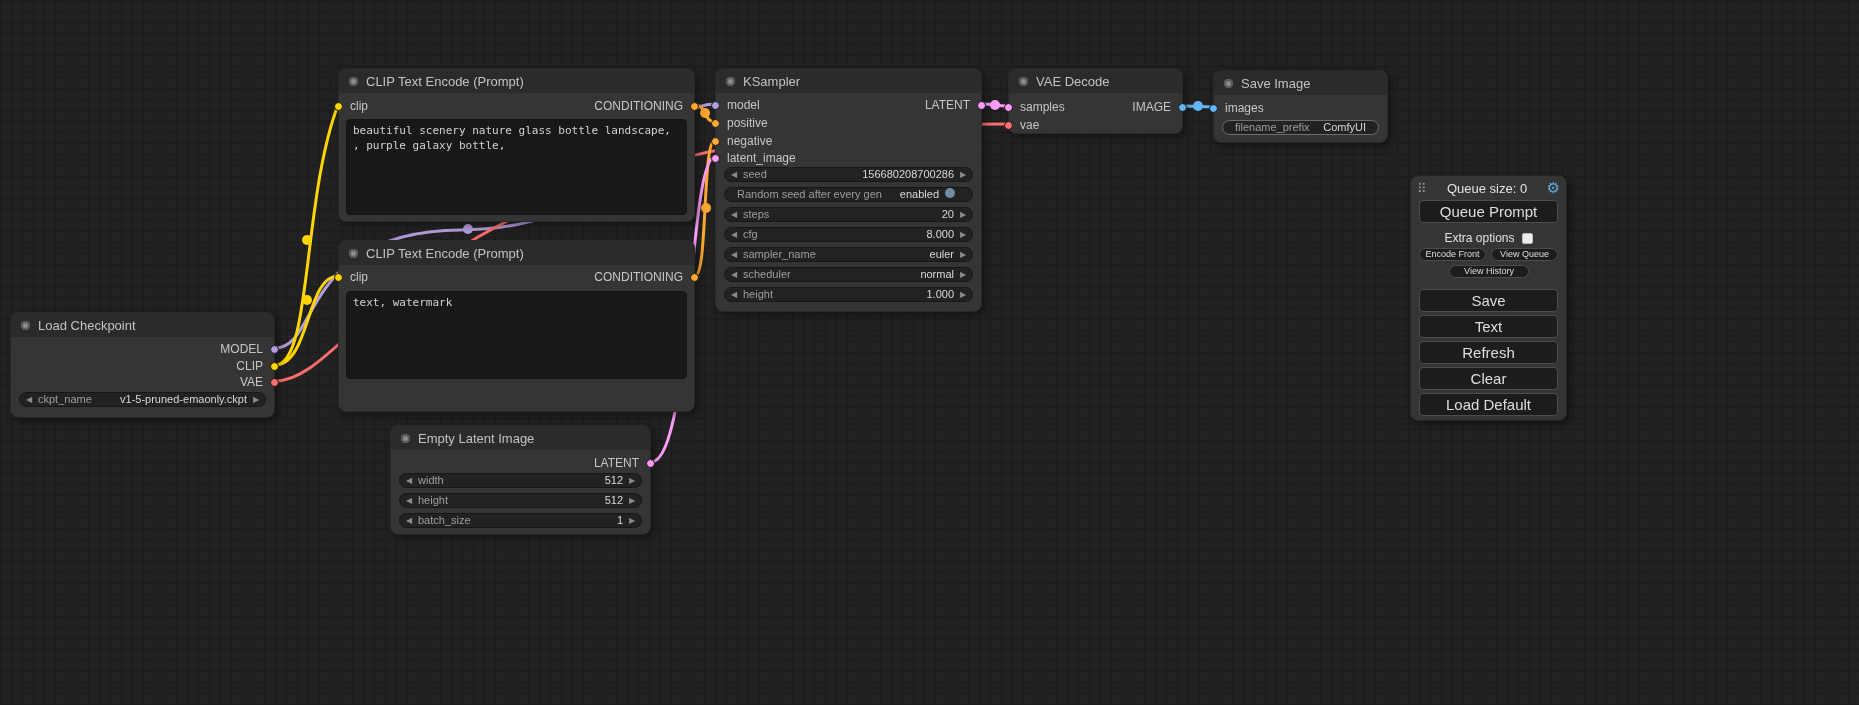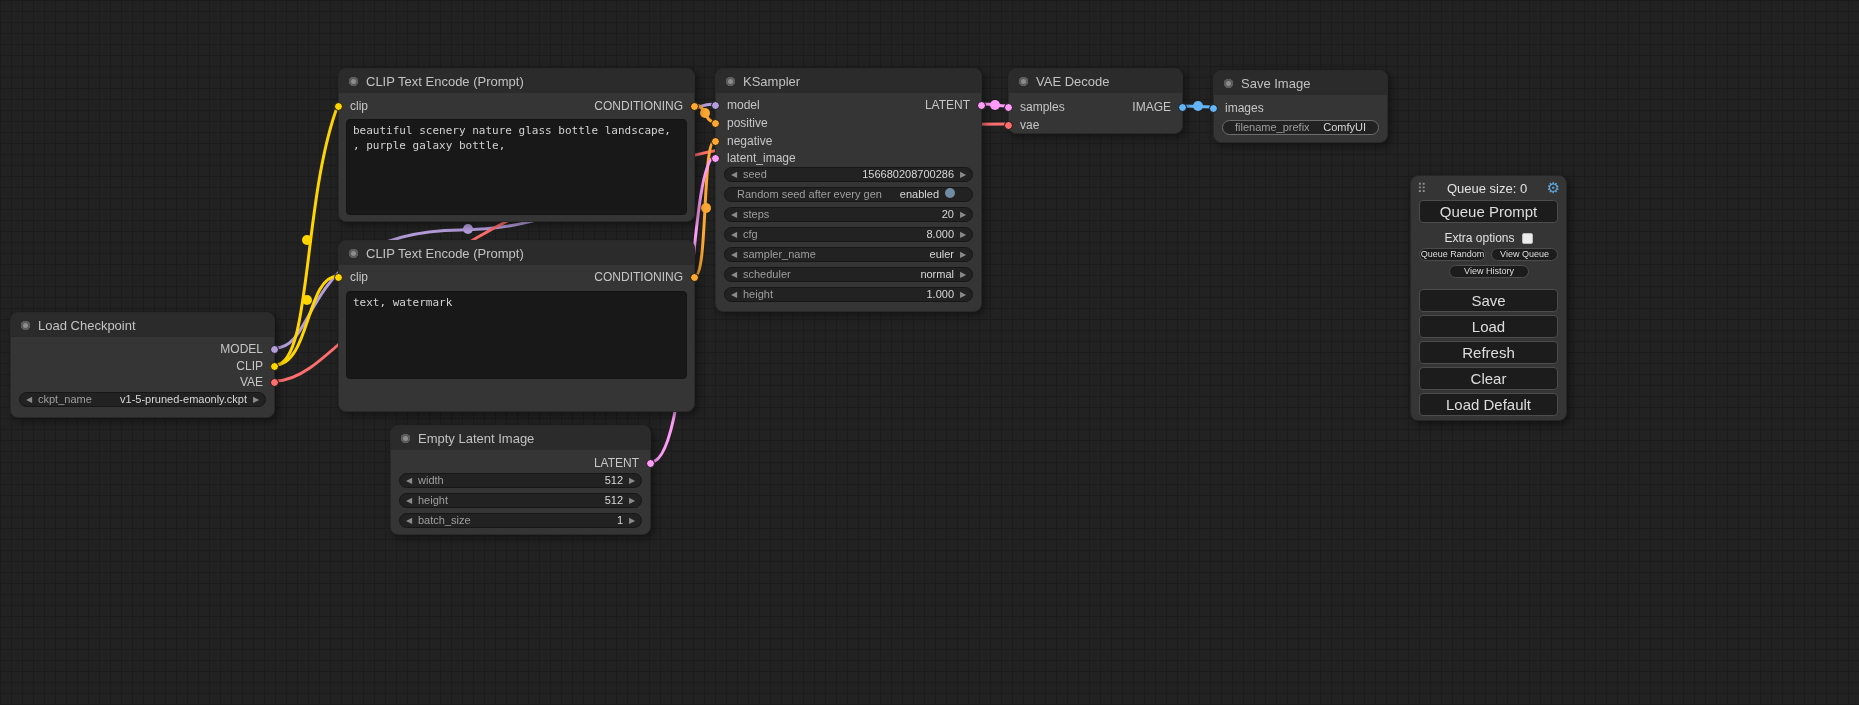--- a/index.html
+++ b/index.html
@@ -302,23 +302,23 @@
     <div id="queue-header" class="q-abs" style="left:0;right:0;top:3px">
       <span id="queue-handle">⠿</span>
       <span id="queue-size">Queue size: 0</span>
       <span id="gear">⚙</span>
     </div>
     <button class="qbtn big" style="top:24px">Queue Prompt</button>
     <div id="extra-row" class="q-abs">
       <span>Extra options</span>
       <span id="extra-checkbox"></span>
     </div>
-    <button class="qbtn small" style="top:72px;left:8px;width:67px">Queue Random</button>
+    <button class="qbtn small" style="top:72px;left:8px;width:67px">Encode Front</button>
     <button class="qbtn small" style="top:72px;right:8px;width:67px">View Queue</button>
     <button class="qbtn small" style="top:89px;left:38px;width:80px">View History</button>
     <button class="qbtn big" style="top:113px">Save</button>
-    <button class="qbtn big" style="top:139px">Load</button>
+    <button class="qbtn big" style="top:139px">Text</button>
     <button class="qbtn big" style="top:165px">Refresh</button>
     <button class="qbtn big" style="top:191px">Clear</button>
     <button class="qbtn big" style="top:217px">Load Default</button>
   </div>
 
 </div>
 
 </body></html>

